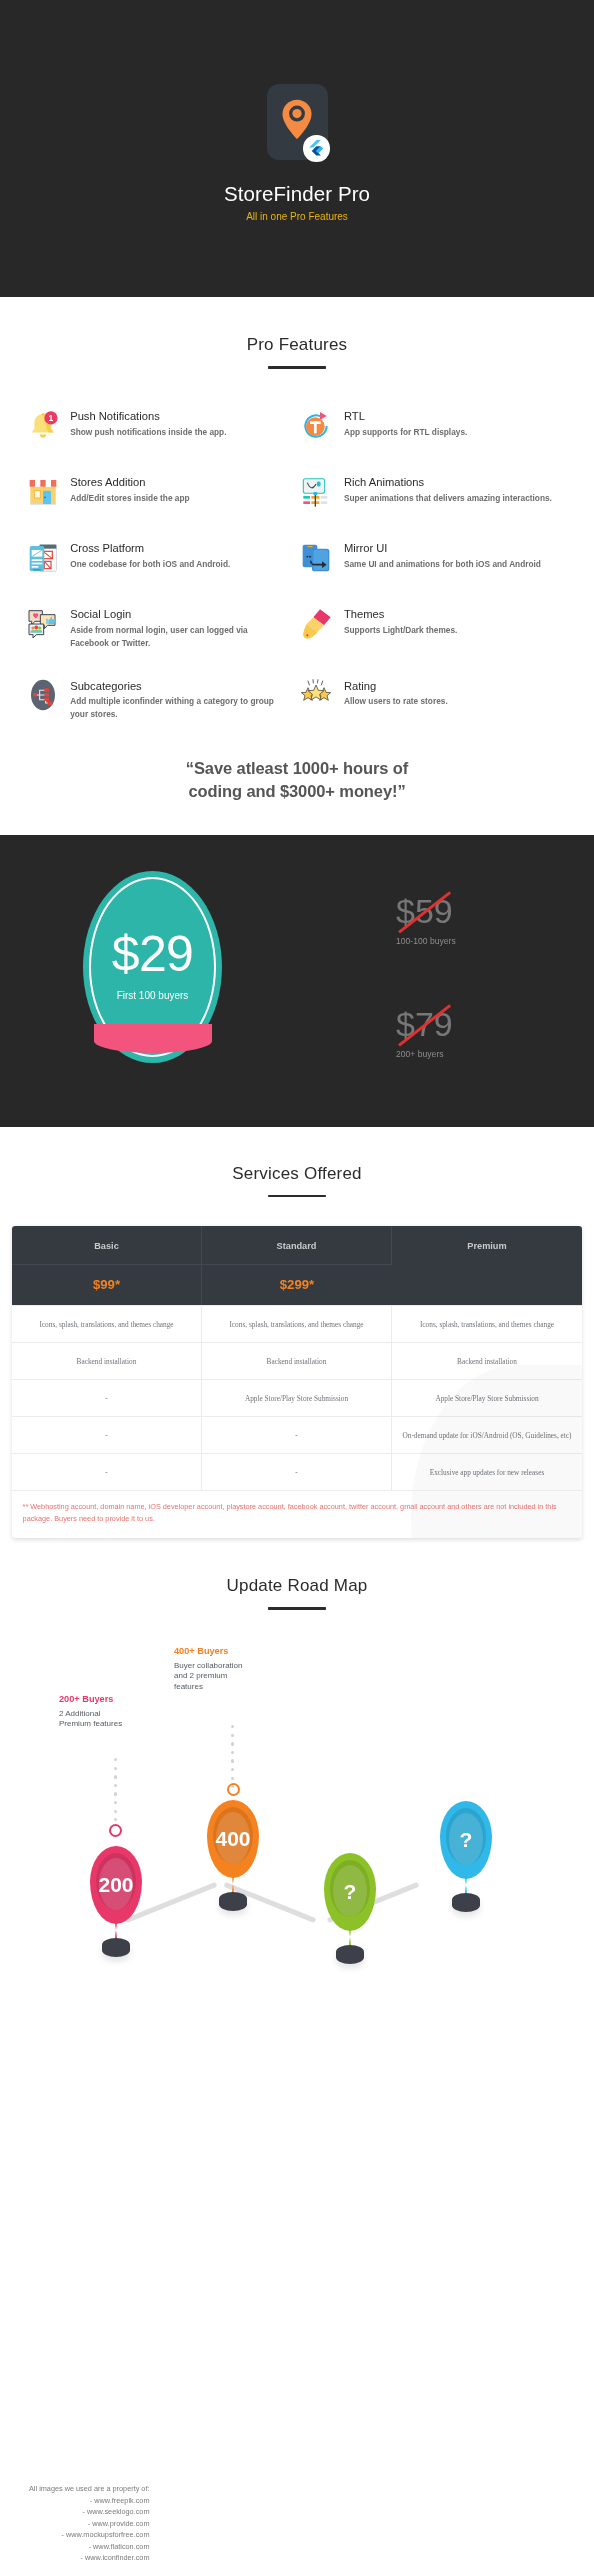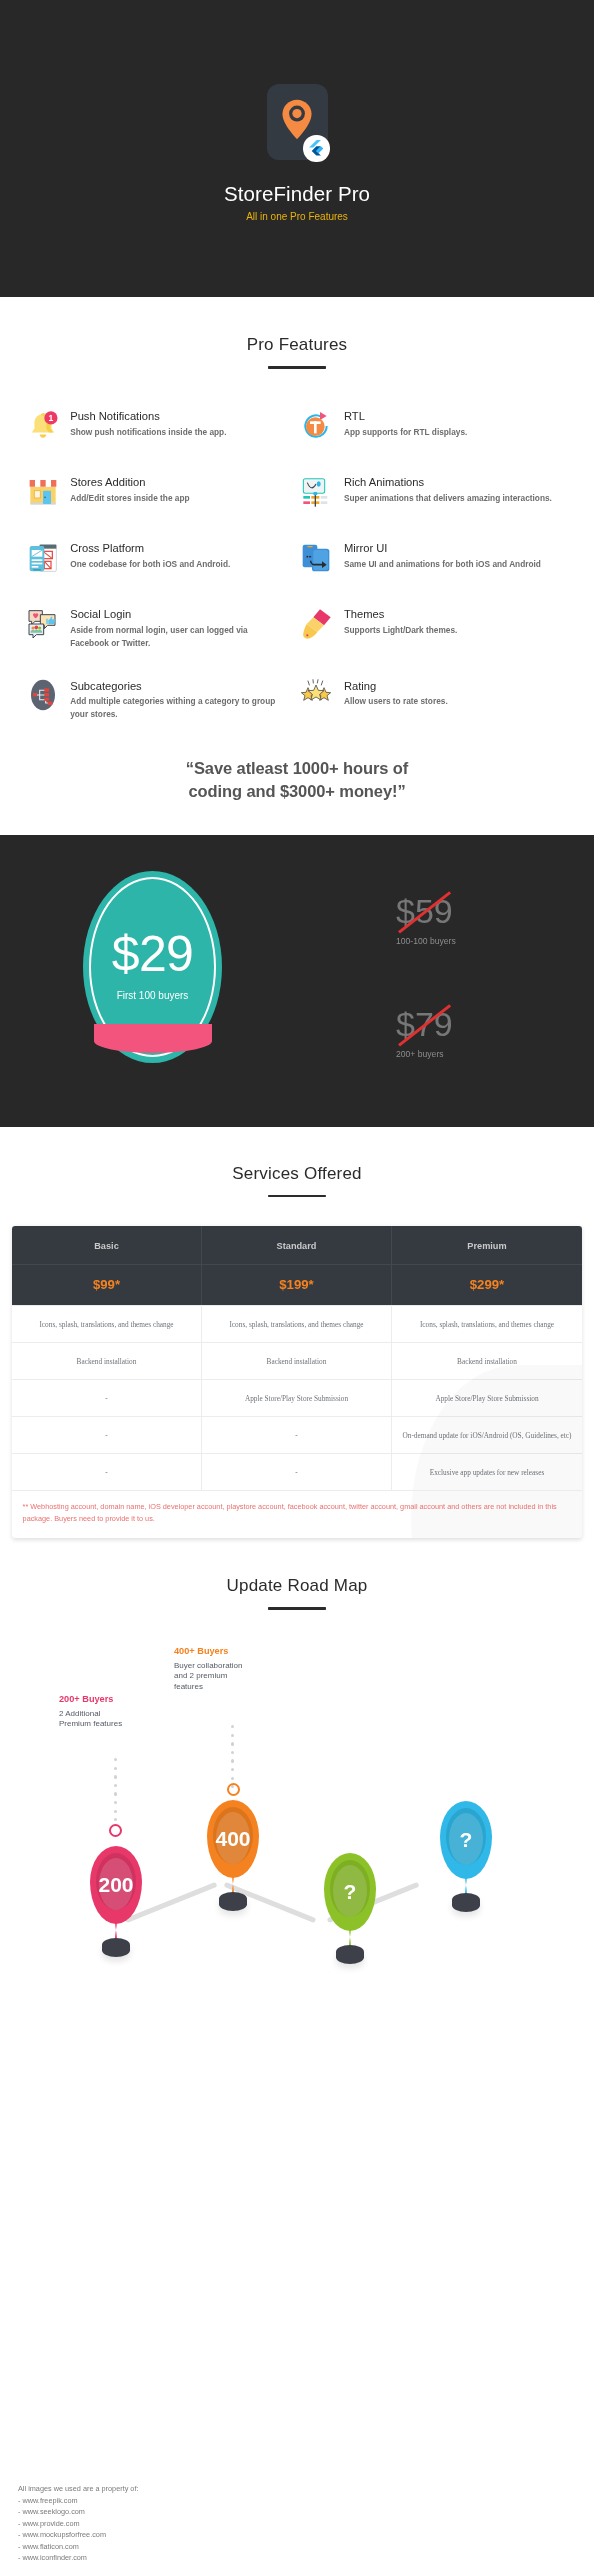--- a/index.html
+++ b/index.html
@@ -352,25 +352,26 @@
     top: 92px; width: 28px; height: 18.5px;
     background: #3d4049; border-radius: 50% / 36%;
     box-shadow: 0 4.6px 6px rgba(0,0,0,0.10);
     z-index: 4;
   }
   .zig { position: absolute; background: #dedede; height: 4.6px; border-radius: 2.6px; }
 
   
   .footer {
     position: absolute;
-    left: 18px;
+    left: 29px;
     bottom: 12px;
     color: #7b7b7b;
     font-size: 7.3px;
     line-height: 1.58;
+    text-align: right;
   }
 </style>
 </head>
 <body>
 
 <div class="hero">
   <div class="app-icon">
     <svg class="pin" viewBox="0 0 48 62">
       <path d="M24 1C11.8 1 2 10.7 2 22.8c0 16.2 22 38 22 38s22-21.8 22-38C46 10.7 36.2 1 24 1z" fill="#f58a42"></path>
       <circle cx="24" cy="22" r="12" fill="#343a42"></circle>
@@ -554,21 +555,21 @@
           <path d="M13 24h6v-7h9M19 24h9M19 24v7h9M28 31v5h6" fill="none" stroke="#e9edf2" stroke-width="1.6"></path>
           <rect x="9" y="21" width="6" height="5" fill="#e8433a"></rect>
           <rect x="26" y="14" width="7" height="5" fill="#e8433a"></rect>
           <rect x="26" y="21" width="7" height="5" fill="#e8433a"></rect>
           <rect x="26" y="28" width="7" height="5" fill="#e8433a"></rect>
           <rect x="31" y="34" width="7" height="5" fill="#e8433a"></rect>
         </svg>
       </div>
       <div class="feature-text">
         <div class="feature-title">Subcategories</div>
-        <div class="feature-desc">Add multiple categories withing a category to group your stores.</div>
+        <div class="feature-desc">Add multiple iconfinder withing a category to group your stores.</div>
       </div>
     </div>
 
     <div class="feature">
       <div class="feature-icon">
         <svg width="32" height="28" viewBox="0 0 48 42">
           <g stroke="#4a4a4a" stroke-width="1.3" stroke-linecap="round">
             <line x1="14" y1="9" x2="12" y2="3"></line>
             <line x1="20" y1="6" x2="19.5" y2="1"></line>
             <line x1="26" y1="6" x2="27" y2="1"></line>
@@ -627,21 +628,20 @@
     <div class="table-gloss"></div>
 
     <div class="trow head">
       <div class="thead-cell">Basic</div>
       <div class="thead-cell">Standard</div>
       <div class="thead-cell">Premium</div>
     </div>
 
     <div class="trow prices">
       <div class="tprice-cell">$99*</div>
-      <div class="tprice-cell">$199*</div>
       <div class="tprice-cell">$299*</div>
     </div>
 
     <div class="trow">
       <div class="tbody-cell">Icons, splash, translations, and themes change</div>
       <div class="tbody-cell">Icons, splash, translations, and themes change</div>
       <div class="tbody-cell">Icons, splash, translations, and themes change</div>
     </div>
     <div class="trow">
       <div class="tbody-cell">Backend installation</div>

